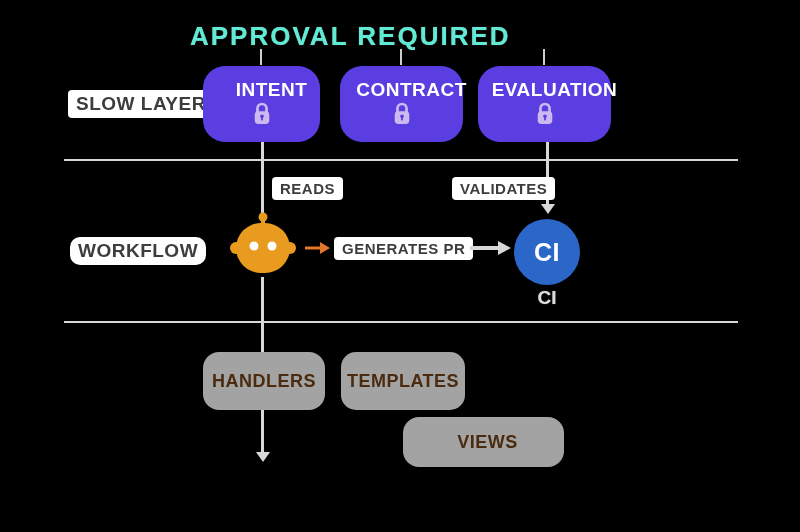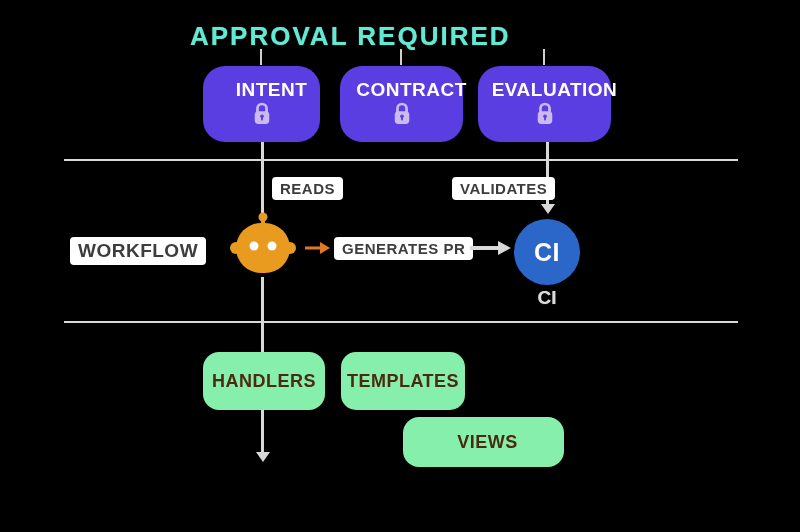--- a/index.html
+++ b/index.html
@@ -23,21 +23,21 @@
   .chip.layer{font-size:19px;}
   .chip.small{font-size:15px;}
   
   .slow-box{
     position:absolute;top:66px;height:76px;border-radius:22px;background:#5B3EE1;
     display:flex;flex-direction:column;align-items:center;justify-content:center;gap:1px;
   }
   .slow-box .lbl{color:#ffffff;font-weight:bold;font-size:19px;letter-spacing:.5px;margin-left:20px;}
   
   .fast-box{
-    position:absolute;top:352px;height:58px;border-radius:16px;background:#86efac;
+    position:absolute;top:352px;height:58px;border-radius:16px;background:#a3a3a3;
     display:flex;align-items:center;justify-content:center;
     color:#4A2B10;font-weight:bold;font-size:18px;letter-spacing:.5px;
   }
   
   .divider{position:absolute;left:64px;width:674px;height:2px;background:#D8D8D8;}
   .vline{position:absolute;width:3px;background:#D8D8D8;}
   .tick{position:absolute;width:2px;height:16px;top:49px;background:#CFCFCF;}
   .arrow-down{
     position:absolute;width:0;height:0;
     border-left:7px solid transparent;border-right:7px solid transparent;
@@ -59,20 +59,21 @@
 <body>
 
 <div class="stage">
 
   <div class="big-head title">APPROVAL REQUIRED</div>
 
   <div class="tick" style="left:260px;"></div>
   <div class="tick" style="left:400px;"></div>
   <div class="tick" style="left:543px;"></div>
 
+  <div class="chip layer" style="left:68px;top:90px;">SLOW LAYER</div>
 
   <div class="slow-box" style="left:203px;width:117px;">
     <span class="lbl">INTENT</span>
     <span>
       <svg width="20" height="24" viewBox="0 0 22 26">
           <path d="M6 11 V7 a5 5 0 0 1 10 0 v4" stroke="#CBB9F0" stroke-width="3" fill="none"></path>
           <rect x="3" y="10" width="16" height="14" rx="4" fill="#CBB9F0"></rect>
           <circle cx="11" cy="15.5" r="2" fill="#5B3EE1"></circle>
           <rect x="10" y="15.5" width="2" height="4.5" fill="#5B3EE1"></rect>
         </svg>
@@ -105,21 +106,21 @@
 
   <div class="divider" style="top:159px;"></div>
 
   <div class="vline" style="left:261px;top:142px;height:76px;"></div>
   <div class="vline" style="left:546px;top:142px;height:62px;"></div>
   <div class="arrow-down" style="left:541px;top:204px;"></div>
 
   <div class="chip small" style="left:272px;top:177px;">READS</div>
   <div class="chip small" style="left:452px;top:177px;">VALIDATES</div>
 
-  <div class="chip layer" style="left:70px;top:237px;">WORKFLOW</div>
+  <div class="chip layer" style="left:70px;top:237px;border-radius:10px;">WORKFLOW</div>
 
   <span class="abs" style="left:228px;top:210px;">
     <svg width="70" height="72" viewBox="0 0 70 72">
       <circle cx="35" cy="7" r="4.5" fill="#E89B1E"></circle>
       <rect x="33" y="9" width="4" height="8" fill="#E89B1E"></rect>
       <circle cx="8" cy="38" r="6" fill="#E89B1E"></circle>
       <circle cx="62" cy="38" r="6" fill="#E89B1E"></circle>
       <rect x="8" y="13" width="54" height="50" rx="25" fill="#E89B1E"></rect>
       <circle cx="26" cy="36" r="4.5" fill="#ffffff"></circle>
       <circle cx="44" cy="36" r="4.5" fill="#ffffff"></circle>

